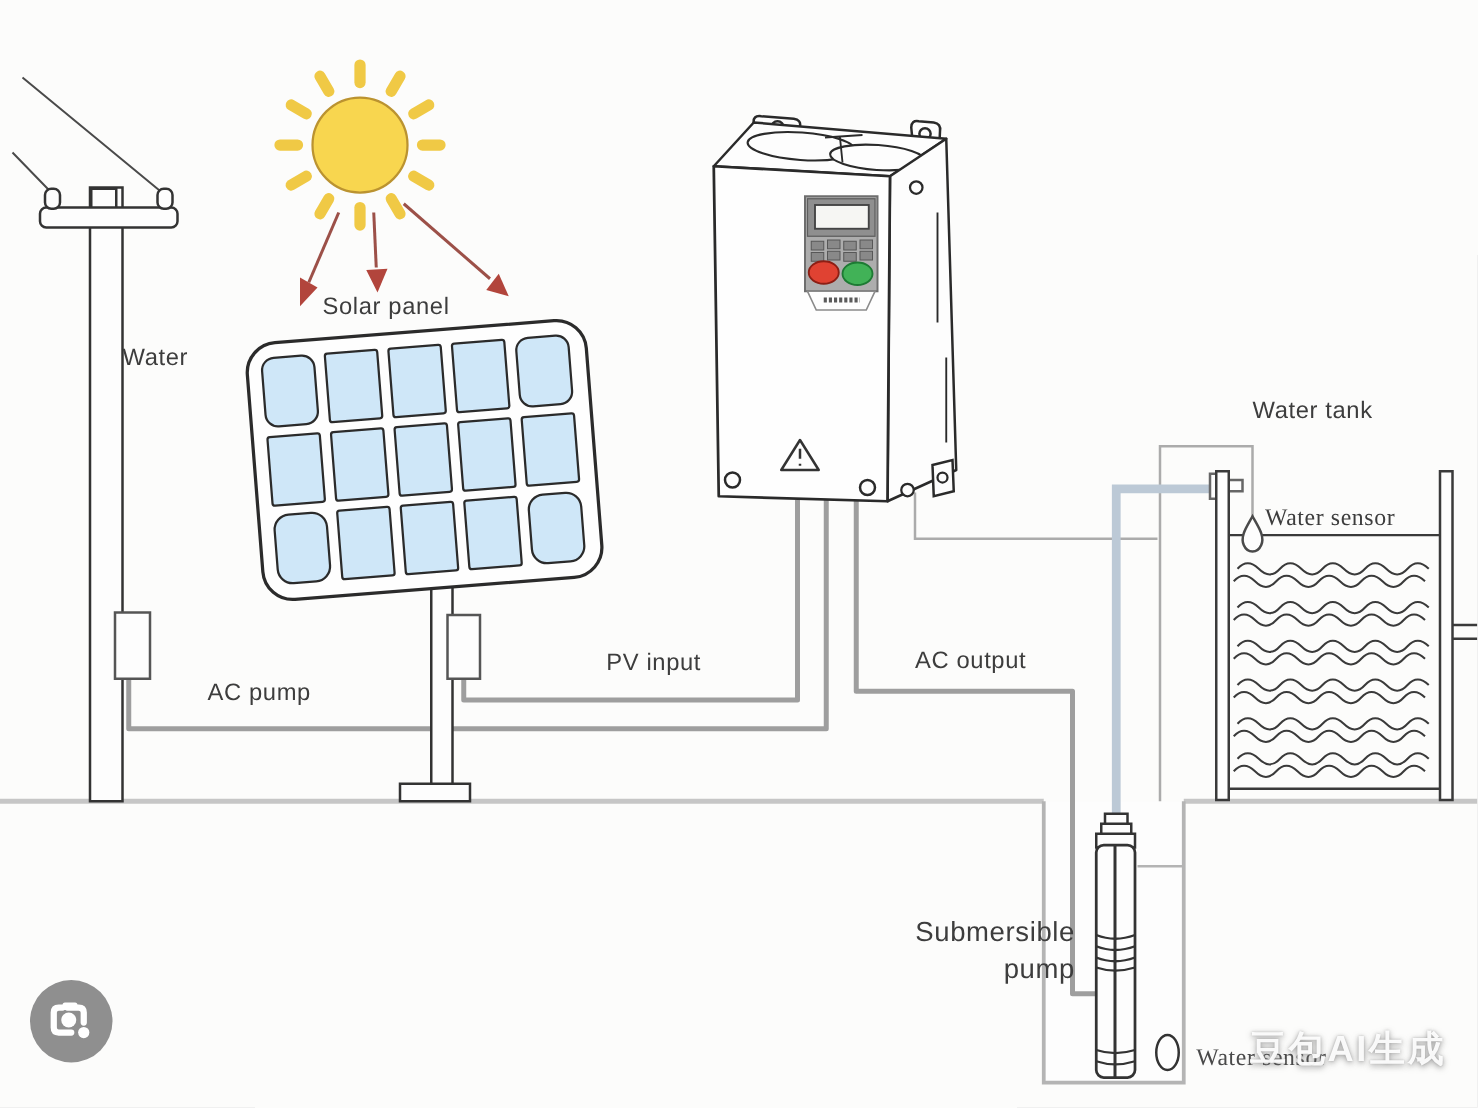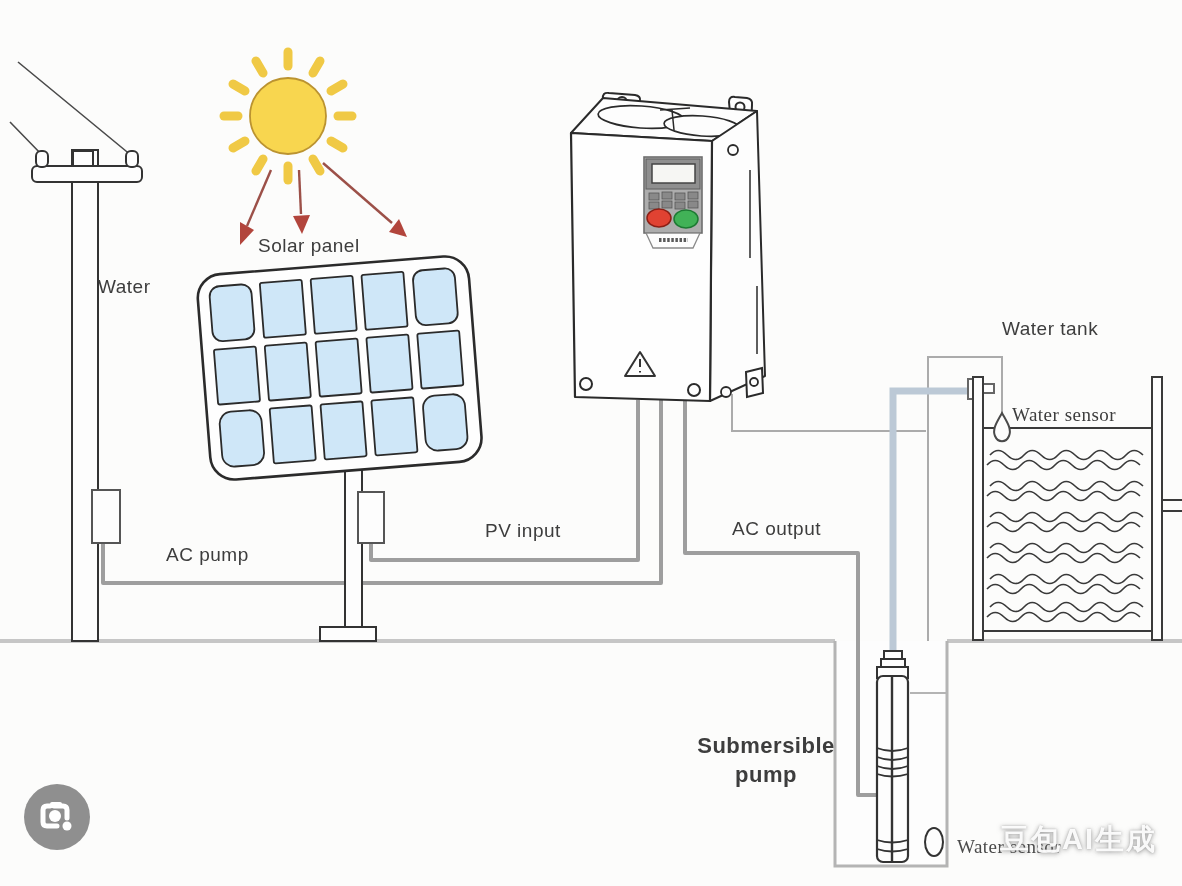--- a/index.html
+++ b/index.html
@@ -8,21 +8,21 @@
     background:#fcfcfb;overflow:hidden;
     font-family:"Liberation Sans", sans-serif;
   }
   #lineart{position:absolute;left:0;top:0;width:1182px;height:886px;}
   .label{
     position:absolute;color:#3d3d3d;letter-spacing:.5px;white-space:nowrap;
     font-family:"Liberation Sans", sans-serif;
   }
   .lbl-big{font-size:19px;text-align:right;}
   .lbl-small{font-size:19px;font-family:Liberation Serif, serif;}
-  .lbl-center{text-align:center;white-space:normal;line-height:1.3;font-weight:bold;}
+  .lbl-center{text-align:right;white-space:normal;line-height:1.3;}
   #watermark{
     position:absolute;left:1000px;top:820px;font-size:29px;font-weight:bold;
     color:rgba(255,255,255,.93);
     text-shadow:0 1px 5px rgba(110,110,110,.65), 0 0 2px rgba(140,140,140,.5);
     letter-spacing:2px;white-space:nowrap;
   }
   #camera-btn{
     position:absolute;left:24px;top:784px;width:66px;height:66px;border-radius:50%;
     background:#8f8f8f;display:flex;align-items:center;justify-content:center;
     cursor:pointer;border:none;

